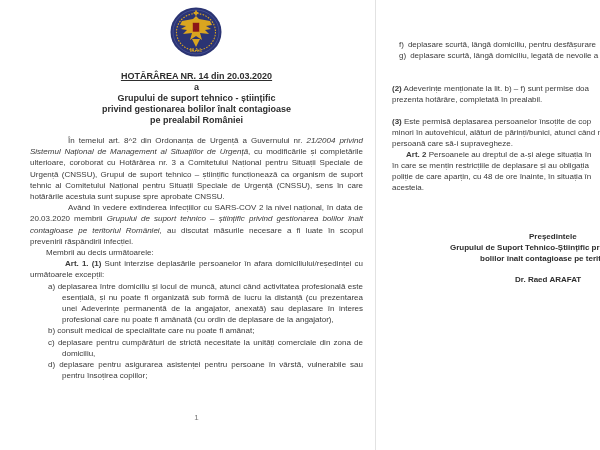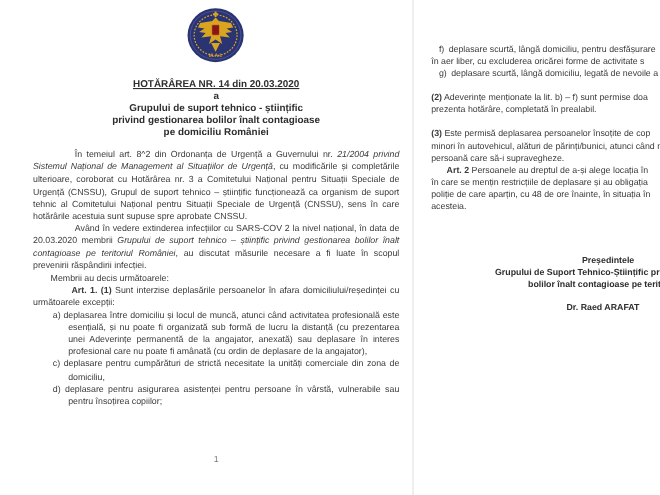--- a/index.html
+++ b/index.html
@@ -66,63 +66,63 @@
       <rect x="22.5" y="15.5" width="7" height="9.5" rx="1" fill="#8a1518" stroke="#d9a520" stroke-width="0.6"></rect>
       <text x="26" y="44.5" font-size="4.6" fill="#d9a520" text-anchor="middle" font-weight="bold">M.A.I.</text>
     </svg>
   </div>
 
   <div class="title-block">
     <div class="title-main">HOTĂRÂREA NR. 14 din 20.03.2020</div>
     <div>a</div>
     <div>Grupului de suport tehnico - științific</div>
     <div>privind gestionarea bolilor înalt contagioase</div>
-    <div>pe domiciliu României</div>
+    <div>pe prealabil României</div>
   </div>
 
   <div class="body-block">
     <p class="ind"><span>În temeiul art. 8^2 din Ordonanța de Urgență a Guvernului nr. </span><span class="em">21/2004 privind Sistemul Național de Management al Situațiilor de Urgență</span><span>, cu modificările și completările ulterioare, coroborat cu Hotărârea nr. 3 a Comitetului Național pentru Situații Speciale de Urgență (CNSSU), Grupul de suport tehnico – științific funcționează ca organism de suport tehnic al Comitetului Național pentru Situații Speciale de Urgență (CNSSU), sens în care hotărârile acestuia sunt supuse spre aprobate CNSSU.</span></p>
 
     <p class="ind gap"><span>Având în vedere extinderea infecțiilor cu SARS-COV 2 la nivel național, în data de 20.03.2020 membrii </span><span class="em">Grupului de suport tehnico – științific privind gestionarea bolilor înalt contagioase pe teritoriul României</span><span>, au discutat măsurile necesare a fi luate în scopul prevenirii răspândirii infecției.</span></p>
 
     <p class="membrii">Membrii au decis următoarele:</p>
 
     <p class="art1"><span class="b">Art. 1. (1)</span><span> Sunt interzise deplasările persoanelor în afara domiciliului/reședinței cu următoarele excepții:</span></p>
 
     <div class="item"><span>a)</span> <span>deplasarea între domiciliu și locul de muncă, atunci când activitatea profesională este esențială, și nu poate fi organizată sub formă de lucru la distanță (cu prezentarea unei Adeverințe permanentă de la angajator, anexată) sau deplasare în interes profesional care nu poate fi amânată (cu ordin de deplasare de la angajator),</span></div>
+    <div class="item"><span>b)</span> <span>consult medical de specialitate care nu poate fi amânat;</span></div>
     <div class="item"><span>c)</span> <span>deplasare pentru cumpărături de strictă necesitate la unități comerciale din zona de domiciliu,</span></div>
     <div class="item"><span>d)</span> <span>deplasare pentru asigurarea asistenței pentru persoane în vârstă, vulnerabile sau pentru însoțirea copiilor;</span></div>
   </div>
 
   <div class="pageno">1</div>
 </div>
 
 <div class="divider"></div>
 
 <div class="page page-right rp">
 
   <div class="rp-block" id="rp-fg">
     <div class="line"><span class="letter-ind">f)</span><span>deplasare scurtă, lângă domiciliu, pentru desfășurare</span></div>
-    <div class="line">în aer liber, cu excluderea oricărei forme de activitate s</div>
     <div class="line"><span class="letter-ind">g)</span><span>deplasare scurtă, lângă domiciliu, legată de nevoile a</span></div>
   </div>
 
   <div class="rp-block" id="rp-p2">
     <div class="line"><span class="b">(2)</span><span> Adeverințe menționate la lit. b) – f) sunt permise doa</span></div>
     <div class="line">prezenta hotărâre, completată în prealabil.</div>
   </div>
 
   <div class="rp-block" id="rp-p3">
     <div class="line"><span class="b">(3)</span><span> Este permisă deplasarea persoanelor însoțite de cop</span></div>
     <div class="line">minori în autovehicul, alături de părinți/bunici, atunci când n</div>
     <div class="line">persoană care să-i supravegheze.</div>
   </div>
 
   <div class="rp-block" id="rp-art2">
-    <div class="line"><span class="b art2-ind">Art. 2</span><span> Persoanele au dreptul de a-și alege locația în</span></div>
+    <div class="line"><span class="b art2-ind">Art. 2</span><span> Persoanele au dreptul de a-și alege situația în</span></div>
     <div class="line">în care se mențin restricțiile de deplasare și au obligația</div>
     <div class="line">poliție de care aparțin, cu 48 de ore înainte, în situația în</div>
     <div class="line">acesteia.</div>
   </div>
 
   <div class="sig" id="sig-1">Președintele</div>
   <div class="sig" id="sig-2">Grupului de Suport Tehnico-Științific priv</div>
   <div class="sig" id="sig-3">bolilor înalt contagioase pe teritoriu</div>
   <div class="sig" id="sig-4">Dr. Raed ARAFAT</div>
 </div>

